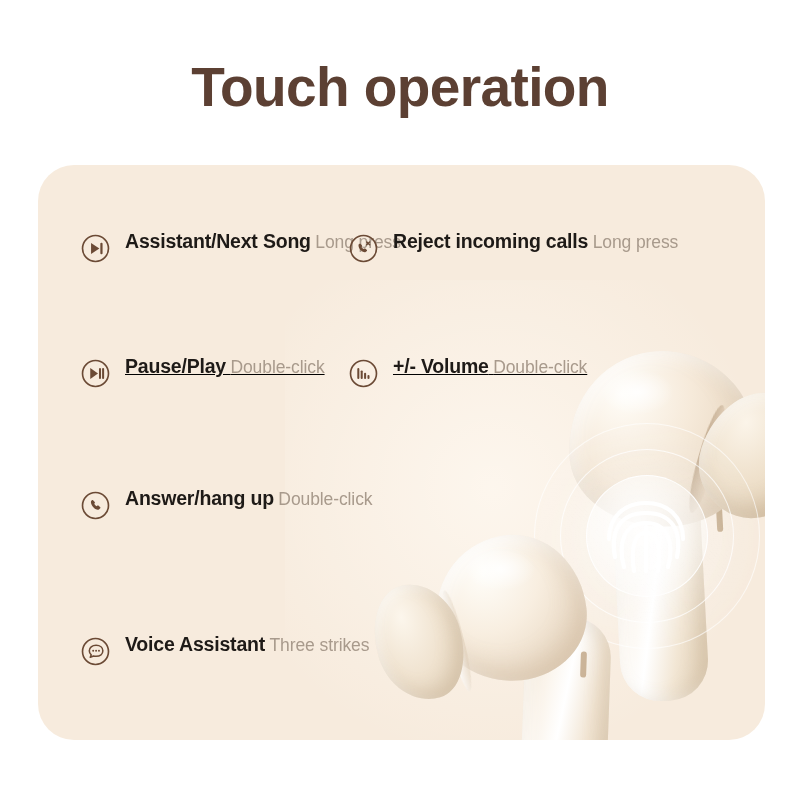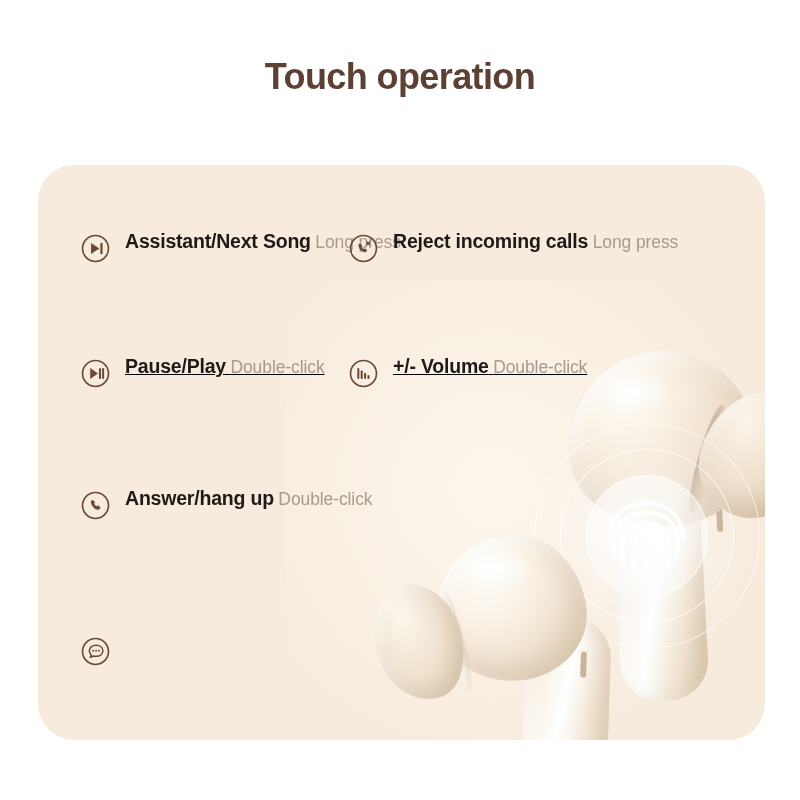--- a/index.html
+++ b/index.html
@@ -8,21 +8,21 @@
     background:#ffffff;
     font-family:"Liberation Sans","DejaVu Sans",sans-serif;
     -webkit-font-smoothing:antialiased;
   }
   #page{position:absolute;inset:0;}
 
   
   .title{
     position:absolute;left:0;top:57px;width:800px;
     text-align:center;
-    font-size:36px;font-weight:bold;letter-spacing:-0.6px;
+    font-size:55px;font-weight:bold;letter-spacing:-0.6px;
     color:#5C4033;
     line-height:1.1;
   }
 
   
   .card{
     position:absolute;left:38px;top:165px;
     width:727px;height:575px;
     background:#F7EBDD;
     border-radius:36px;
@@ -242,20 +242,24 @@
         <span class="ic">
           <svg viewBox="0 0 32 32" width="31" height="31">
             <circle cx="16" cy="16" r="13.4" fill="none" stroke="#6B4A35" stroke-width="1.7"></circle>
             <path d="M16.6 9.6c4.1 0 7 2.4 7 5.7s-2.9 5.7-7 5.7c-.9 0-1.8-.1-2.6-.4l-3.4 1.4 1-2.6c-1.3-1-2-2.5-2-4.1 0-3.3 2.9-5.7 7-5.7z" fill="none" stroke="#6B4A35" stroke-width="1.6" stroke-linejoin="round"></path>
             <g fill="#6B4A35">
               <circle cx="13.6" cy="15.3" r="1"></circle>
               <circle cx="16.6" cy="15.3" r="1"></circle>
               <circle cx="19.6" cy="15.3" r="1"></circle>
             </g>
           </svg>
+        </span>
+        <span class="txt">
+          <span class="lbl">Voice Assistant</span>
+          <span class="sub">Three strikes</span>
         </span>
       </div>
 
     </div>
 
     <div class="buds">
 
       <div class="bud-rear">
         <div class="rear-stem">
           <div class="rear-slot"></div>

